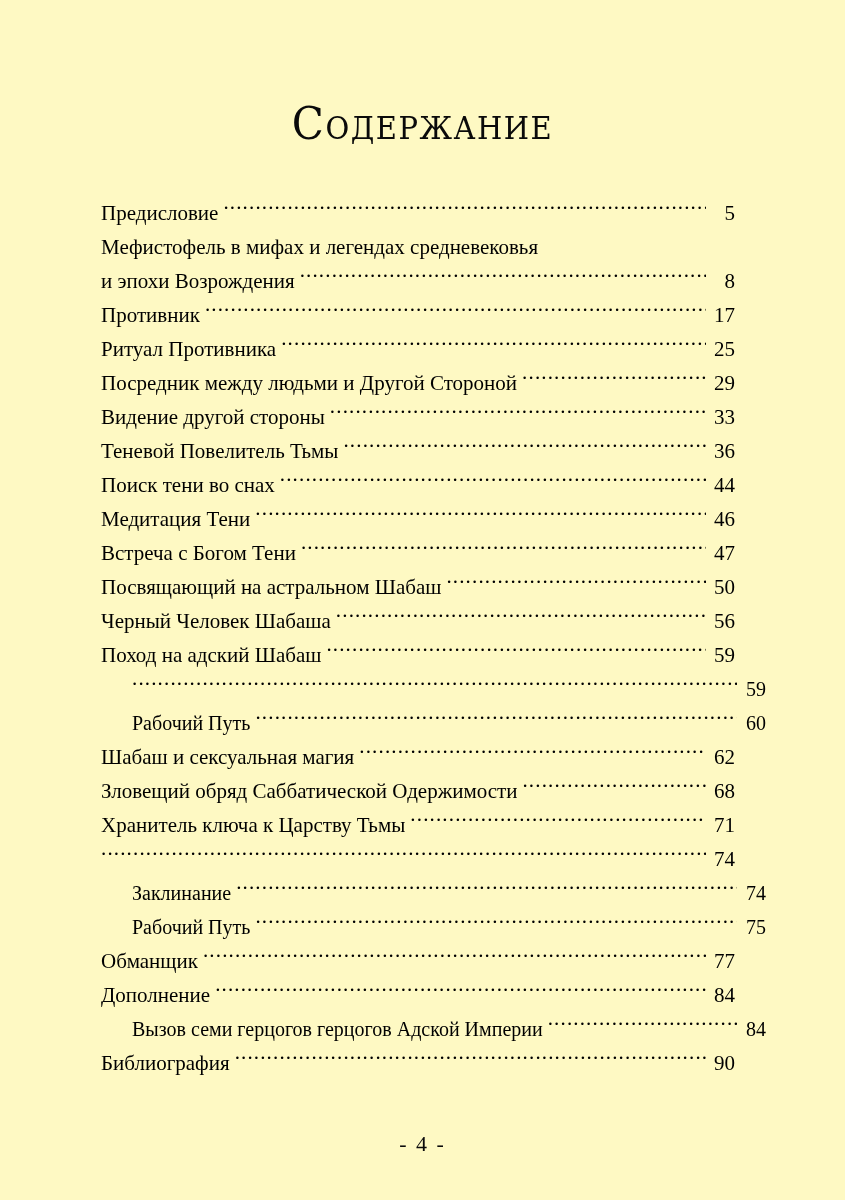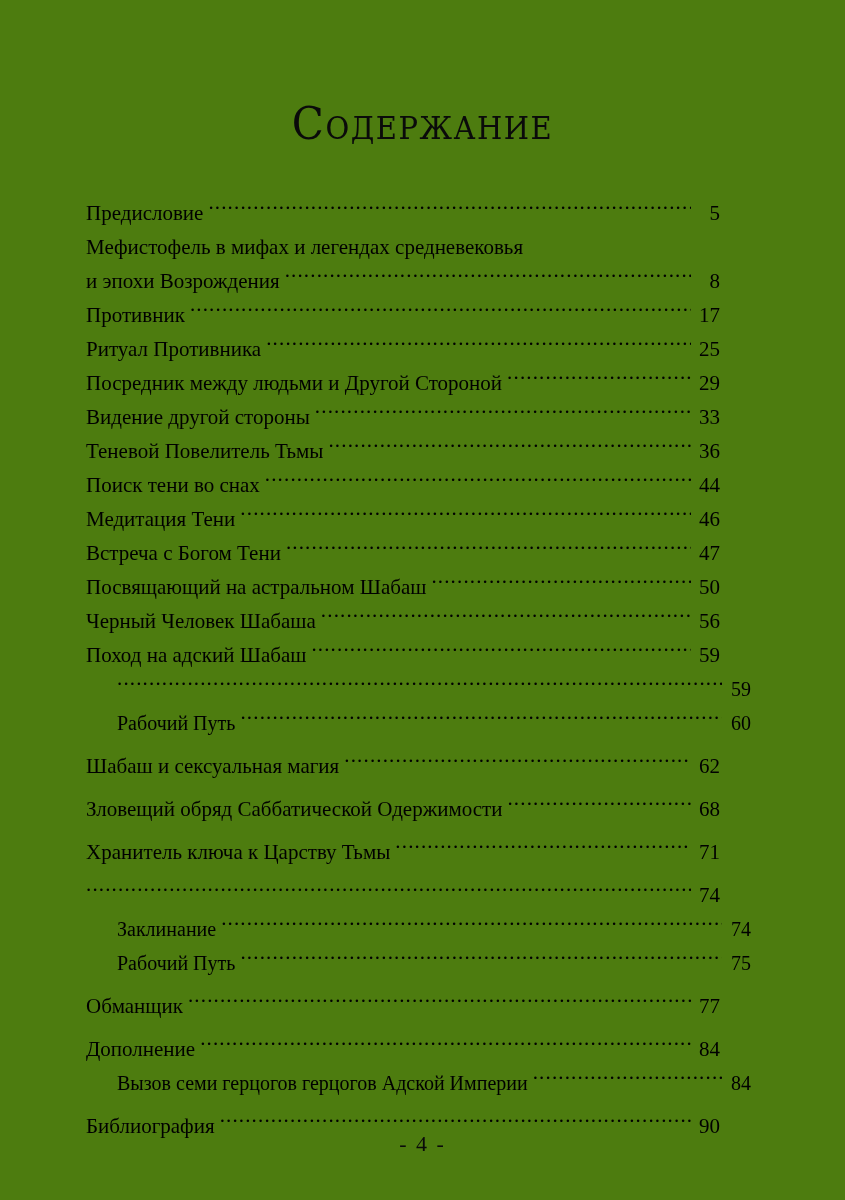--- a/index.html
+++ b/index.html
@@ -4,21 +4,21 @@
 <style>
   html, body {
     margin: 0;
     padding: 0;
     background: #ffffff;
   }
   .page {
     position: relative;
     width: 845px;
     height: 1200px;
-    background: #4d7c0f;
+    background: #fef9c3;
     margin: 0 auto;
     overflow: hidden;
     font-family: "Liberation Serif", "DejaVu Serif", serif;
     color: #000000;
   }
 
   
   .toc-title {
     position: absolute;
     top: 96px;
@@ -34,39 +34,38 @@
     font-variant: small-caps;
     transform: scaleY(1.06);
     transform-origin: top center;
     white-space: nowrap;
   }
 
   
   .toc-list {
     position: absolute;
     top: 196px;
-    left: 86px;
+    left: 101px;
     width: 634px;
   }
 
   .toc-entry {
     display: flex;
     align-items: baseline;
     width: 100%;
     font-size: 21px;
     line-height: 34px;
     white-space: nowrap;
   }
   .toc-entry.level-2 {
     padding-left: 31px;
     font-size: 20px;
   }
   
   .toc-entry.gap-before {
-    margin-top: 9px;
     justify-content: space-between;
   }
 
   .entry-label {
     flex: 0 0 auto;
     padding-right: 5px;
   }
   .entry-leader {
     flex: 1 1 auto;
     overflow: hidden;

